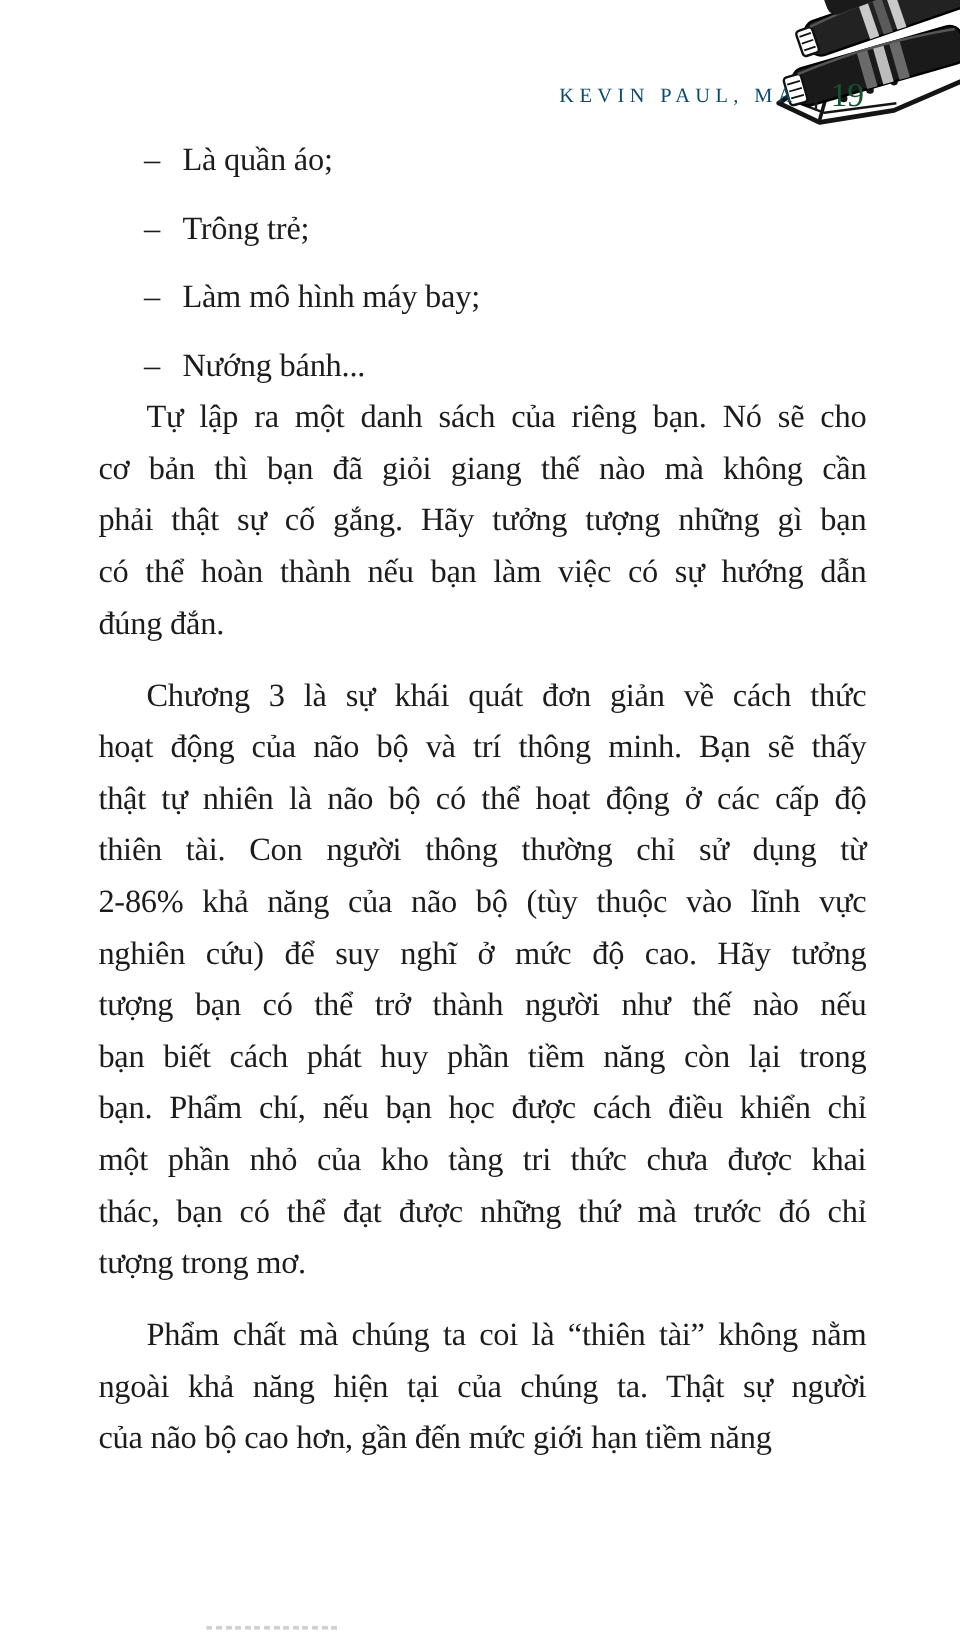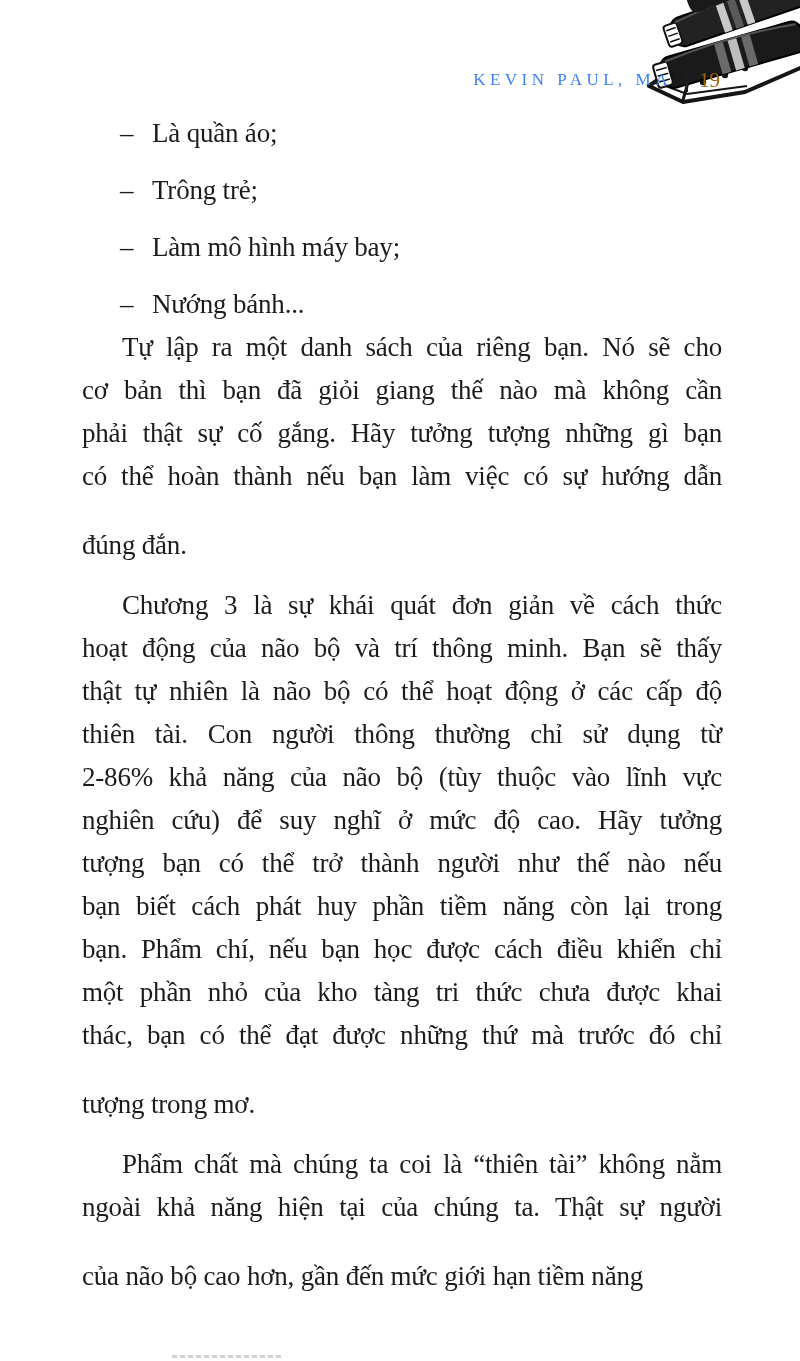--- a/index.html
+++ b/index.html
@@ -24,34 +24,34 @@
   }
   .running-head {
     position: absolute;
     top: 68px; right: 80px;
     display: flex;
     align-items: center;
   }
   .running-head .author {
     font-size: 17px;
     letter-spacing: 4.5px;
-    color: #3b82f6;
+    color: #0c4a6e;
     white-space: nowrap;
   }
   .running-head .sep {
     display: inline-block;
     width: 2px; height: 24px;
     background: #1c1c1c;
     margin: 0 11px 0 14px;
     overflow: hidden;
     text-indent: -999px;
   }
   .running-head .pagenum {
-    font-size: 21px;
-    color: #a16207;
+    font-size: 28px;
+    color: #14532d;
     line-height: 24px;
   }
 
   
   .content {
     position: absolute;
     left: 82px; top: 112px;
     width: 640px;
     font-size: 27px;
     letter-spacing: -0.2px;
@@ -73,21 +73,21 @@
   }
   .para { margin: 0; }
   .para + .para { margin-top: 17px; }
   .para .line {
     line-height: 43px;
     text-align: justify;
     text-align-last: justify;
     white-space: normal;
   }
   .para .line.first { text-indent: 40px; }
-  .para .line.last  { text-align-last: left; margin-top: 26px; }
+  .para .line.last  { text-align-last: left; }
 
   
   .artifact {
     position: absolute;
     left: 172px; bottom: 3px;
     width: 110px; height: 3px;
     background: repeating-linear-gradient(90deg, #cccccc 0 5px, #ffffff 5px 8px);
     opacity: 0.9;
   }
 </style>

